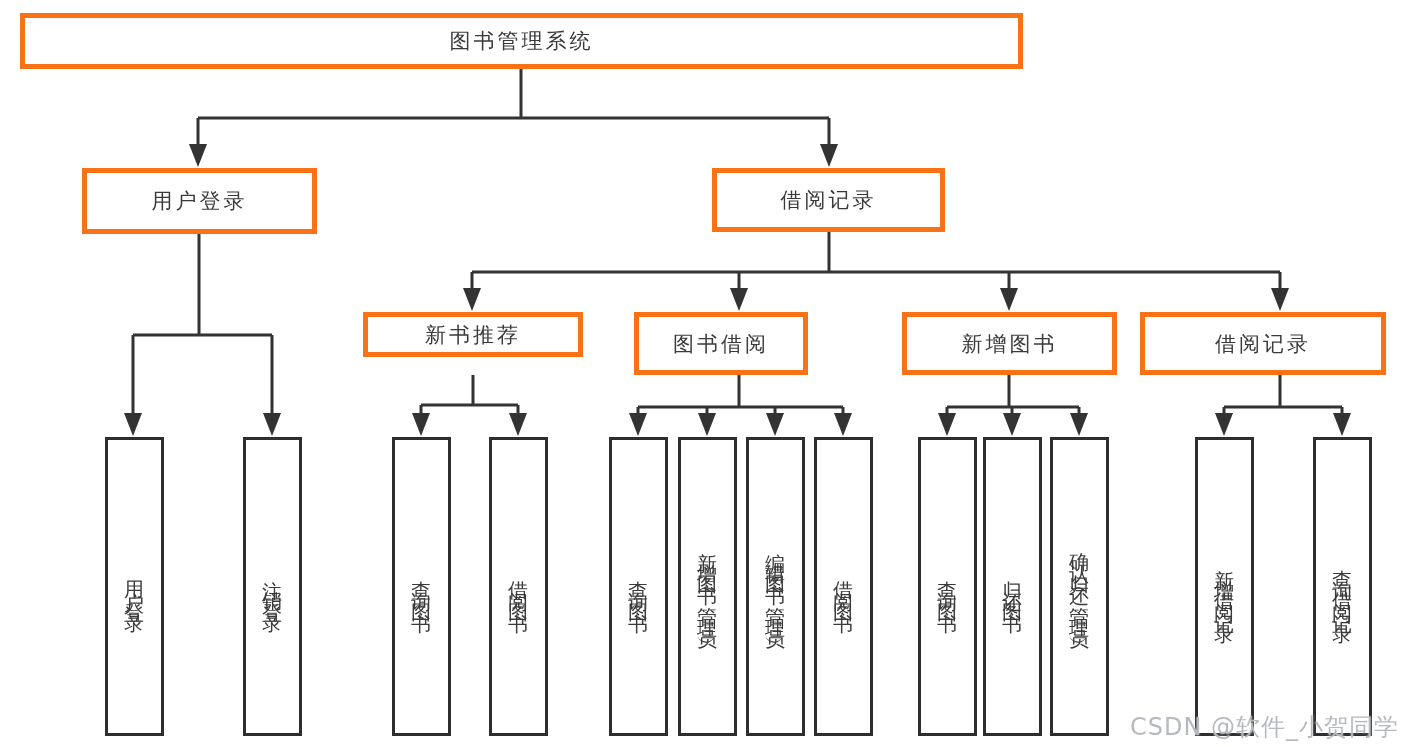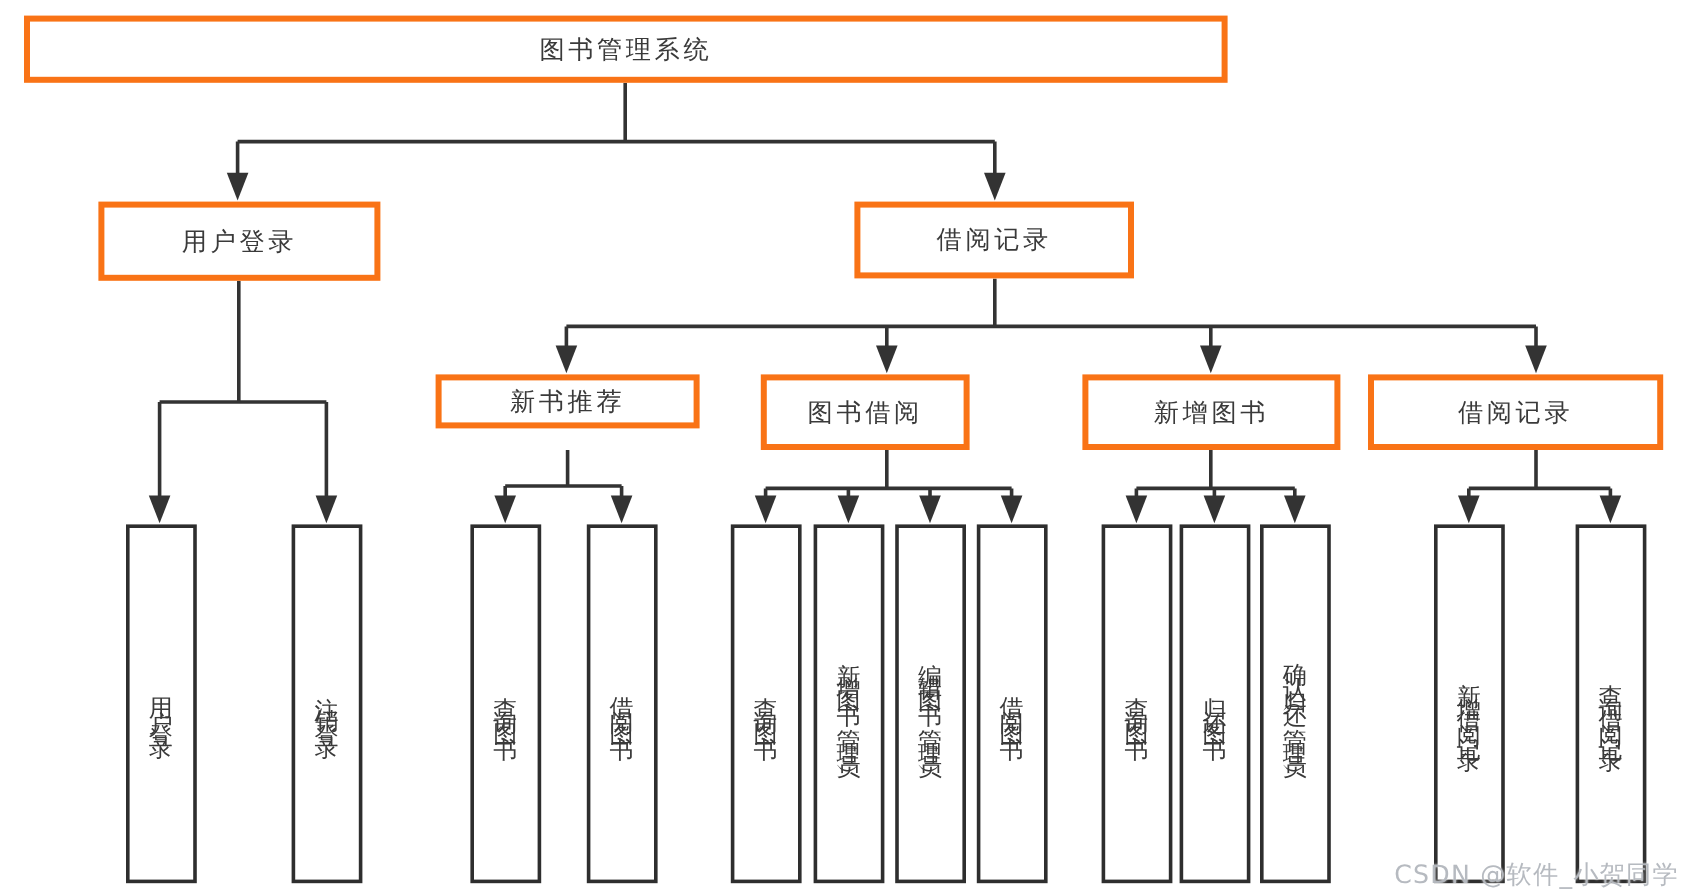--- a/index.html
+++ b/index.html
@@ -23,21 +23,21 @@
     border:3px solid #2e2e2e; background:#ffffff;
     display:flex; align-items:center; justify-content:center;
   }
   .vnode span {
     writing-mode:vertical-rl;
     font-size:20px; letter-spacing:11px; line-height:1.0;
     color:#3a3a3a;
   }
   .watermark {
     position:absolute; right:6px; bottom:4px; z-index:5;
-    font-size:21px; letter-spacing:1px;
+    font-size:24px; letter-spacing:1px;
     color:rgba(178,182,189,0.95);
     text-shadow:0 0 2px #ffffff;
     white-space:nowrap;
   }
 </style>
 </head>
 <body>
 
 <div class="canvas">
 

